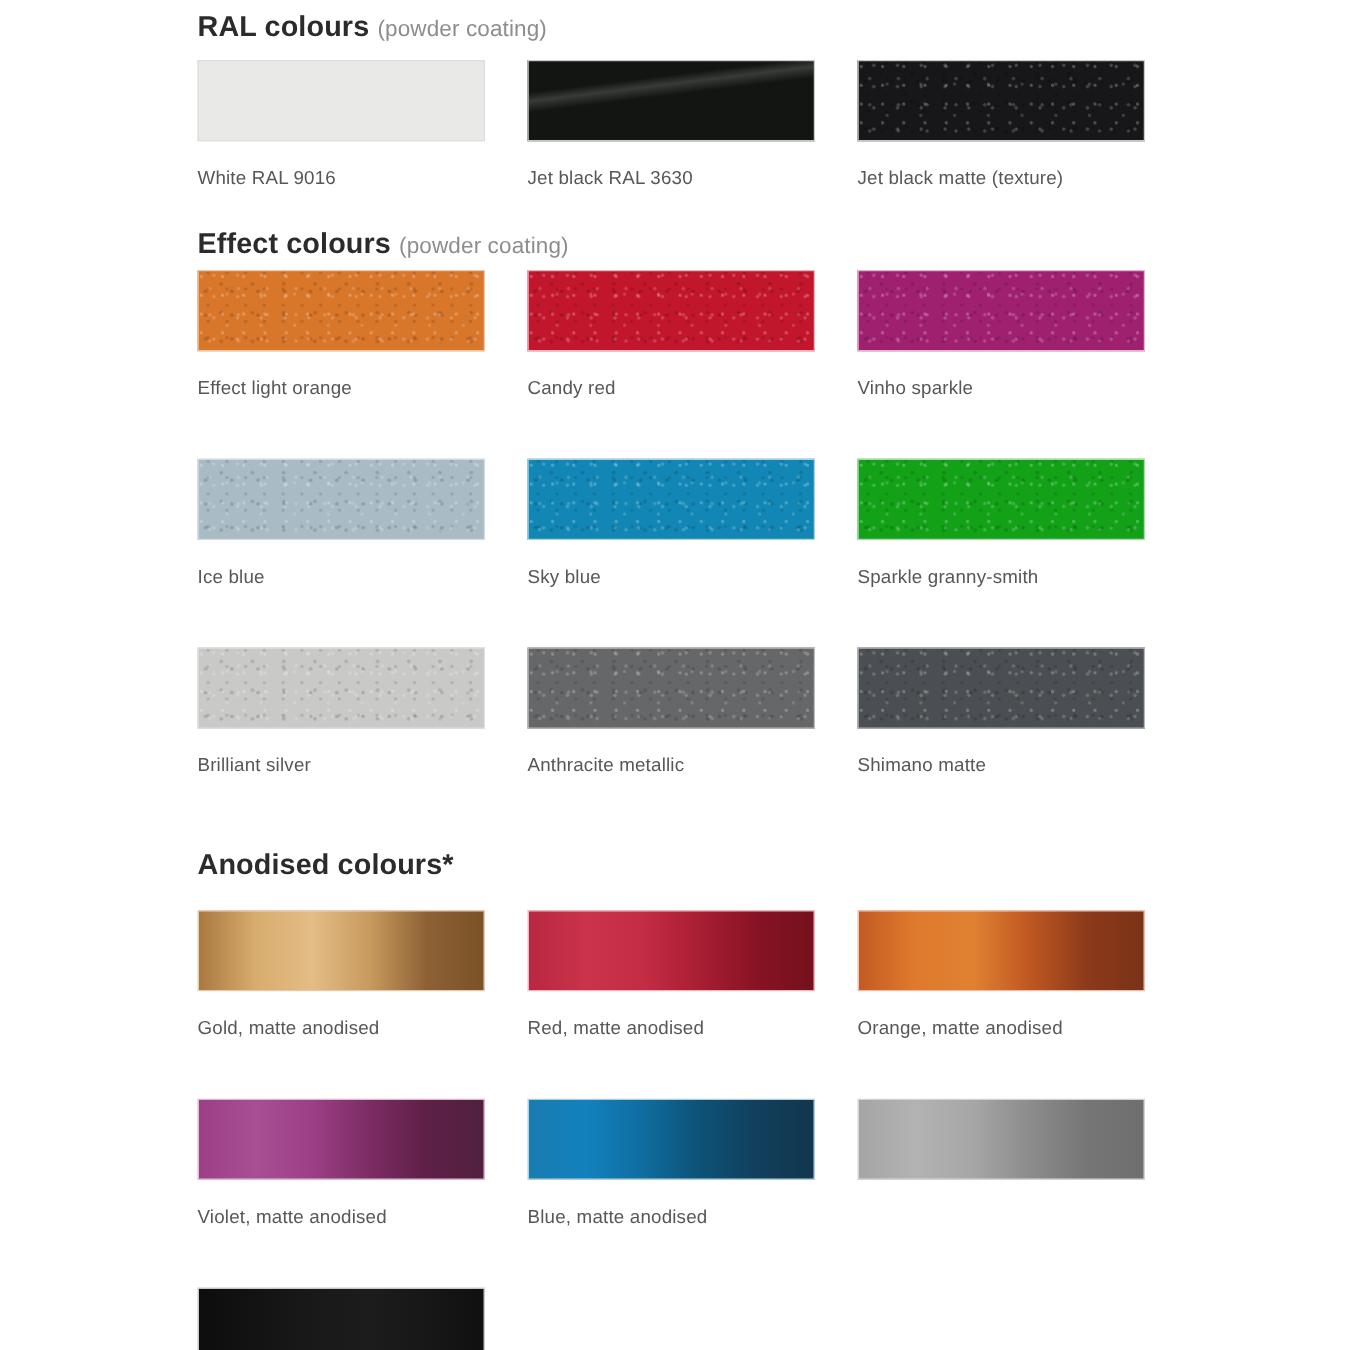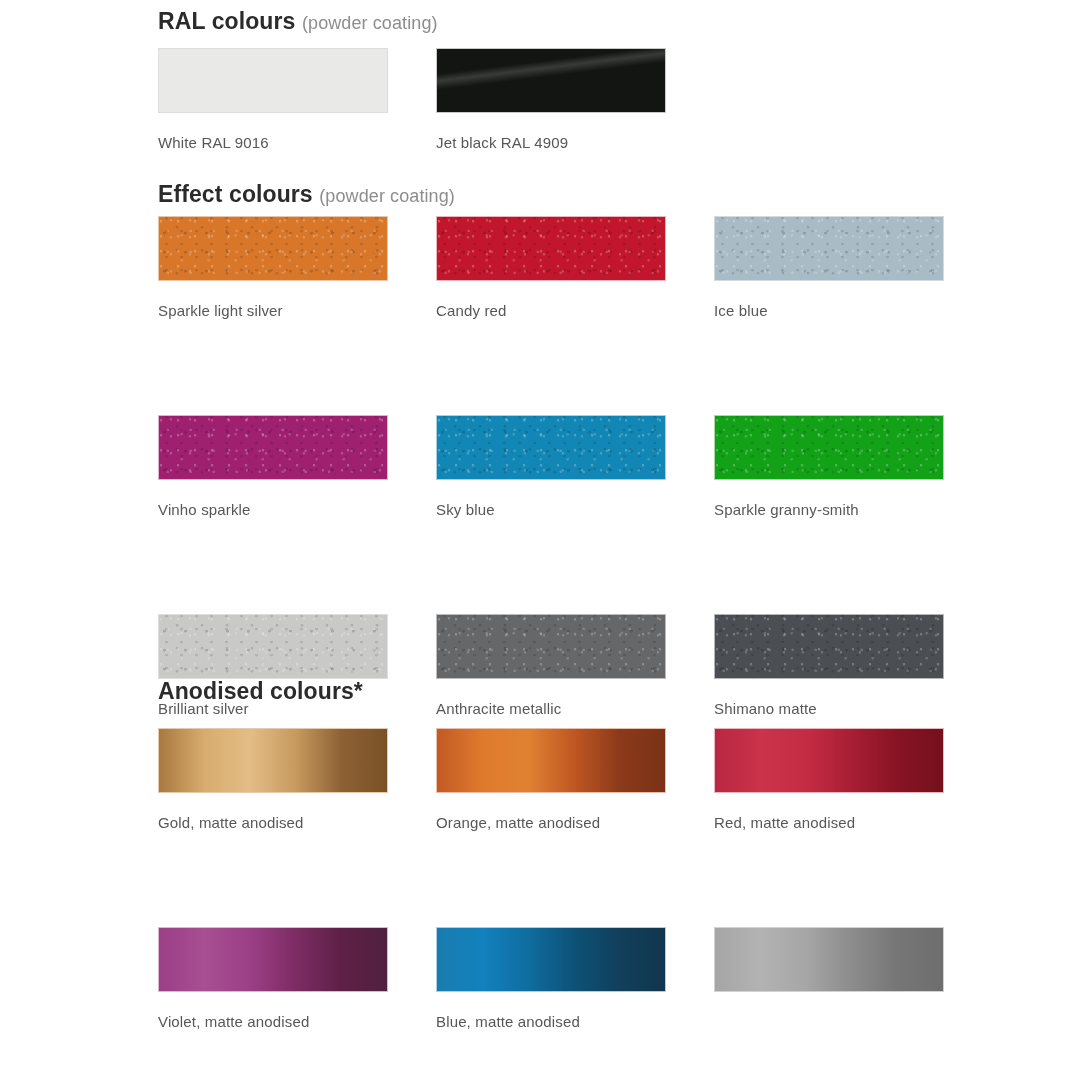--- a/index.html
+++ b/index.html
@@ -40,21 +40,20 @@
     color: #8d8d8d;
     letter-spacing: 0.1px;
   }
 
   
   .swatch-grid {
     display: grid;
     grid-template-columns: repeat(3, 230px);
     column-gap: 34px;
     row-gap: 0;
-    gap: 48px;
   }
 
   .swatch-cell {
     width: 230px;
   }
 
   .swatch-chip {
     width: 230px;
     height: 65px;
     box-sizing: border-box;
@@ -122,44 +121,48 @@
 
   <h2 class="section-heading" id="ral-heading"><span>RAL colours</span> <span class="sub">(powder coating)</span></h2>
 
   <div class="swatch-grid" id="ral-grid">
     <div class="swatch-cell">
       <div class="swatch-chip" style="background: rgb(233, 233, 231); border-color: rgb(221, 221, 219);"></div>
       <div class="swatch-label">White RAL 9016</div>
     </div>
     <div class="swatch-cell">
       <div class="swatch-chip gloss" style="background: rgb(18, 21, 18); border-color: rgb(201, 201, 201);"></div>
-      <div class="swatch-label">Jet black RAL 4909</div>
+      <div class="swatch-label">Jet black RAL 3630</div>
+    </div>
+    <div class="swatch-cell">
+      <div class="swatch-chip texture" style="background: rgb(23, 23, 26); border-color: rgb(201, 201, 201);"></div>
+      <div class="swatch-label">Jet black matte (texture)</div>
     </div>
   </div>
 
   <h2 class="section-heading" id="effect-heading"><span>Effect colours</span> <span class="sub">(powder coating)</span></h2>
 
   <div class="swatch-grid" id="effect-grid">
     <div class="swatch-cell">
       <div class="swatch-chip texture" style="background: rgb(216, 118, 42); border-color: rgb(232, 198, 168);"></div>
-      <div class="swatch-label">Sparkle light silver</div>
+      <div class="swatch-label">Effect light orange</div>
     </div>
     <div class="swatch-cell">
       <div class="swatch-chip texture" style="background: rgb(194, 22, 44); border-color: rgb(232, 182, 189);"></div>
       <div class="swatch-label">Candy red</div>
     </div>
     <div class="swatch-cell">
+      <div class="swatch-chip texture" style="background: rgb(160, 32, 112); border-color: rgb(221, 180, 205);"></div>
+      <div class="swatch-label">Vinho sparkle</div>
+    </div>
+
+    <div class="swatch-cell">
       <div class="swatch-chip texture" style="background: rgb(169, 188, 198); border-color: rgb(211, 219, 224);"></div>
       <div class="swatch-label">Ice blue</div>
     </div>
-
-    <div class="swatch-cell">
-      <div class="swatch-chip texture" style="background: rgb(160, 32, 112); border-color: rgb(221, 180, 205);"></div>
-      <div class="swatch-label">Vinho sparkle</div>
-    </div>
     <div class="swatch-cell">
       <div class="swatch-chip texture" style="background: rgb(18, 135, 181); border-color: rgb(169, 206, 223);"></div>
       <div class="swatch-label">Sky blue</div>
     </div>
 
     <div class="swatch-cell">
       <div class="swatch-chip texture" style="background: rgb(19, 161, 24); border-color: rgb(169, 216, 171);"></div>
       <div class="swatch-label">Sparkle granny-smith</div>
     </div>
     <div class="swatch-cell">
@@ -178,27 +181,27 @@
   </div>
 
   <h2 class="section-heading" id="anodised-heading"><span>Anodised colours*</span></h2>
 
   <div class="swatch-grid" id="anodised-grid">
     <div class="swatch-cell">
       <div class="swatch-chip" style="background: linear-gradient(to right, rgb(169, 121, 64), rgb(216, 172, 110), rgb(227, 189, 134), rgb(199, 154, 94), rgb(141, 97, 52), rgb(122, 82, 38)); border-color: rgb(226, 203, 176);"></div>
       <div class="swatch-label">Gold, matte anodised</div>
     </div>
     <div class="swatch-cell">
+      <div class="swatch-chip" style="background: linear-gradient(to right, rgb(185, 39, 66), rgb(202, 51, 73), rgb(196, 44, 68), rgb(168, 30, 51), rgb(135, 19, 35), rgb(117, 16, 29)); border-color: rgb(232, 183, 189);"></div>
+      <div class="swatch-label">Red, matte anodised</div>
+    </div>
+    <div class="swatch-cell">
       <div class="swatch-chip" style="background: linear-gradient(to right, rgb(194, 90, 36), rgb(223, 122, 45), rgb(224, 129, 50), rgb(191, 87, 34), rgb(140, 58, 26), rgb(122, 50, 23)); border-color: rgb(233, 191, 172);"></div>
       <div class="swatch-label">Orange, matte anodised</div>
     </div>
-    <div class="swatch-cell">
-      <div class="swatch-chip" style="background: linear-gradient(to right, rgb(185, 39, 66), rgb(202, 51, 73), rgb(196, 44, 68), rgb(168, 30, 51), rgb(135, 19, 35), rgb(117, 16, 29)); border-color: rgb(232, 183, 189);"></div>
-      <div class="swatch-label">Red, matte anodised</div>
-    </div>
 
     <div class="swatch-cell">
       <div class="swatch-chip" style="background: linear-gradient(to right, rgb(155, 63, 134), rgb(168, 78, 147), rgb(155, 63, 134), rgb(124, 44, 99), rgb(94, 32, 71), rgb(81, 32, 63)); border-color: rgb(220, 183, 207);"></div>
       <div class="swatch-label">Violet, matte anodised</div>
     </div>
     <div class="swatch-cell">
       <div class="swatch-chip" style="background: linear-gradient(to right, rgb(26, 124, 176), rgb(18, 129, 189), rgb(15, 109, 159), rgb(13, 82, 119), rgb(17, 63, 92), rgb(18, 54, 77)); border-color: rgb(174, 205, 224);"></div>
       <div class="swatch-label">Blue, matte anodised</div>
     </div>
 

